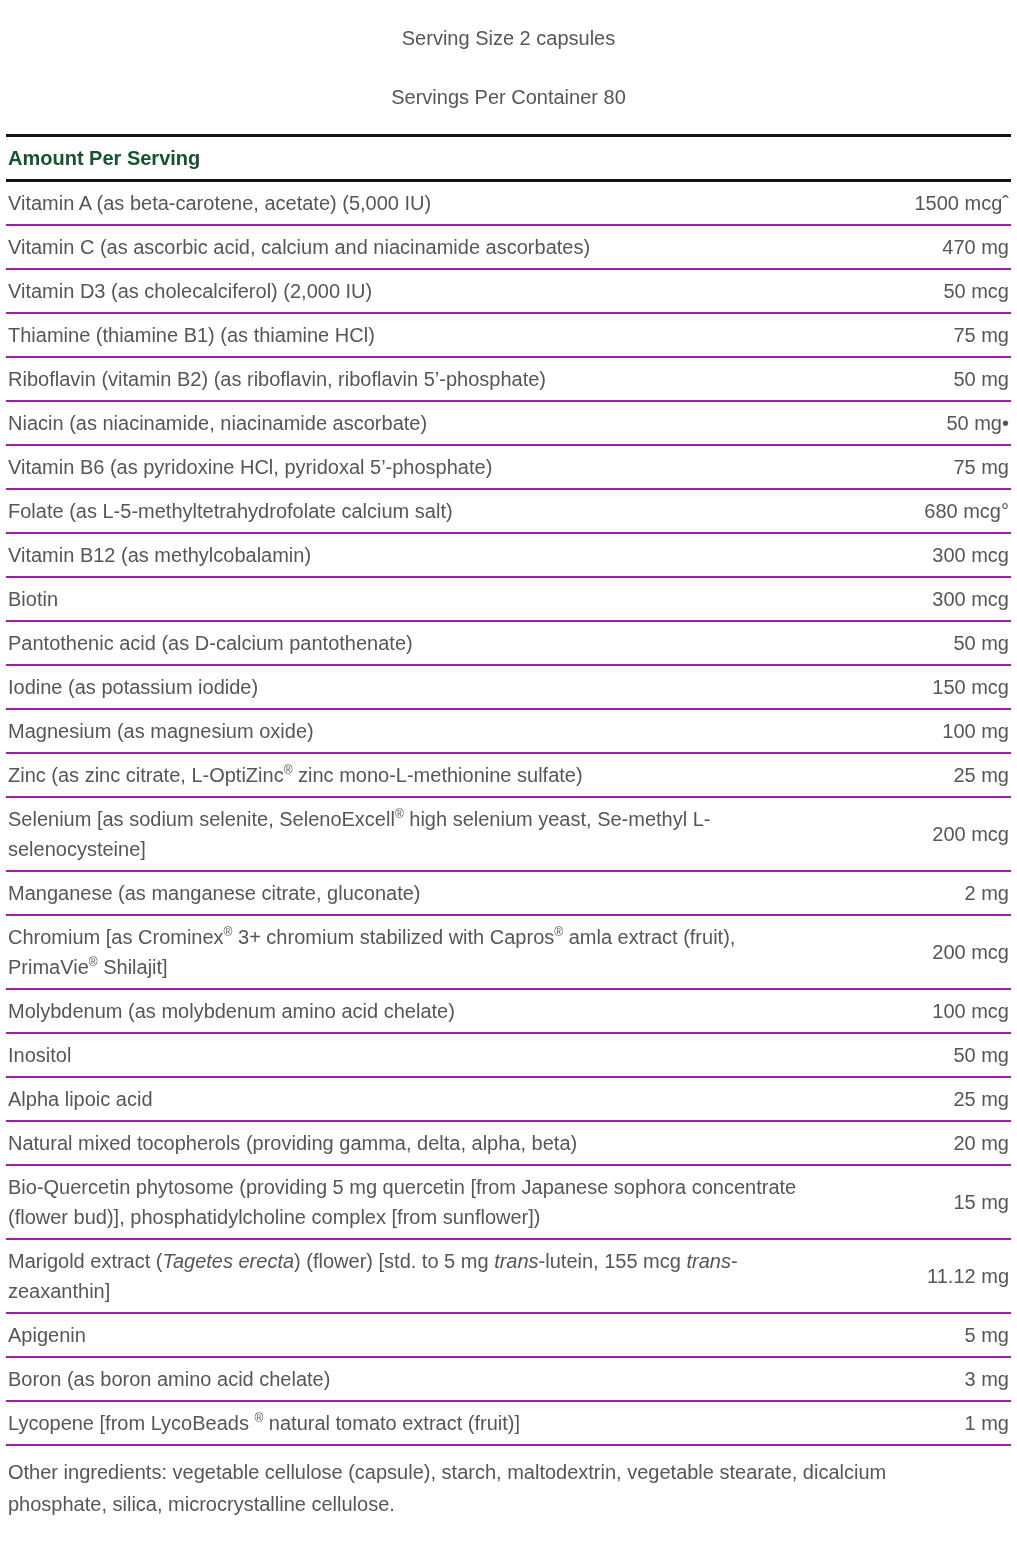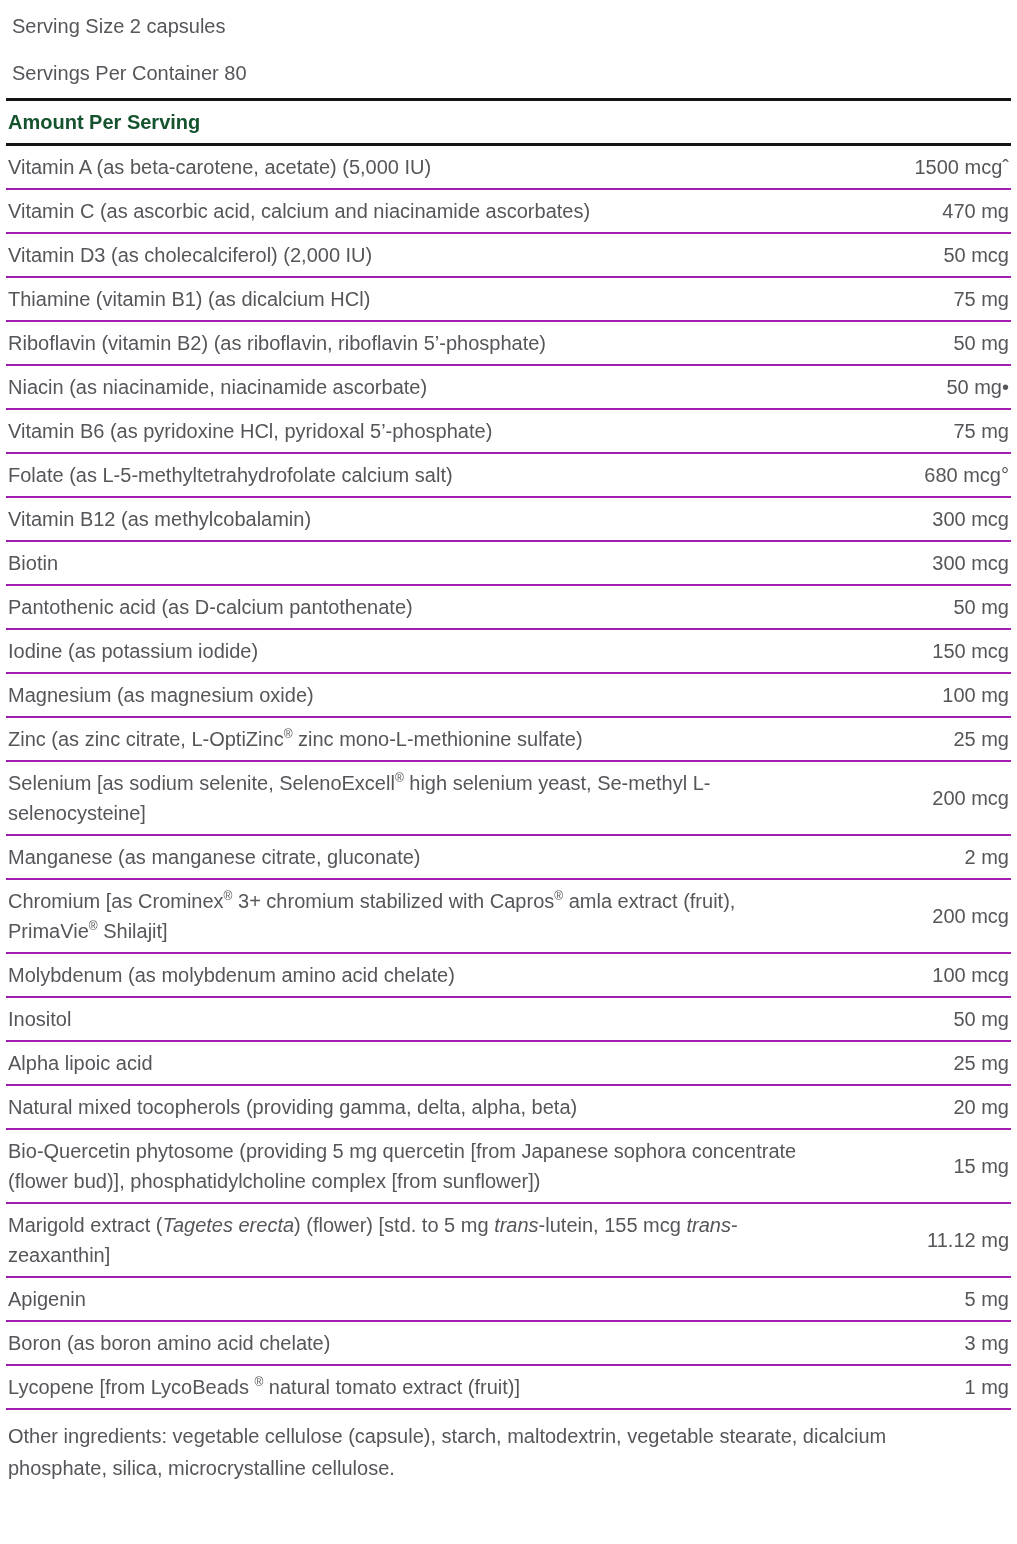--- a/index.html
+++ b/index.html
@@ -11,23 +11,24 @@
     width: 1017px;
     font-family: "Liberation Sans", sans-serif;
     font-size: 20px;
     color: #55565a;
     -webkit-font-smoothing: antialiased;
   }
   .panel {
     margin: 0 6px;
   }
   .serving p {
-    margin: 4px;
+    margin: 16px;
     padding: 10px 2px 9px 2px;
     line-height: 24px;
+    text-align: center;
   }
   .amount-header {
     border-top: 3px solid #141414;
     border-bottom: 3px solid #141414;
     font-weight: 700;
     padding: 8px 2px;
     line-height: 26px;
     color: #14532d;
   }
   .row {
@@ -85,21 +86,21 @@
       </div>
       <div class="row">
         <div class="name"><span>Vitamin C (as ascorbic acid, calcium and niacinamide ascorbates)</span></div>
         <div class="amt"><span>470 mg</span></div>
       </div>
       <div class="row">
         <div class="name"><span>Vitamin D3 (as cholecalciferol) (2,000 IU)</span></div>
         <div class="amt"><span>50 mcg</span></div>
       </div>
       <div class="row">
-        <div class="name"><span>Thiamine (vitamin B1) (as dicalcium HCl)</span></div>
+        <div class="name"><span>Thiamine (thiamine B1) (as thiamine HCl)</span></div>
         <div class="amt"><span>75 mg</span></div>
       </div>
       <div class="row">
         <div class="name"><span>Riboflavin (vitamin B2) (as riboflavin, riboflavin 5’-phosphate)</span></div>
         <div class="amt"><span>50 mg</span></div>
       </div>
       <div class="row">
         <div class="name"><span>Niacin (as niacinamide, niacinamide ascorbate)</span></div>
         <div class="amt"><span>50 mg</span><span class="mark">•</span></div>
       </div>

